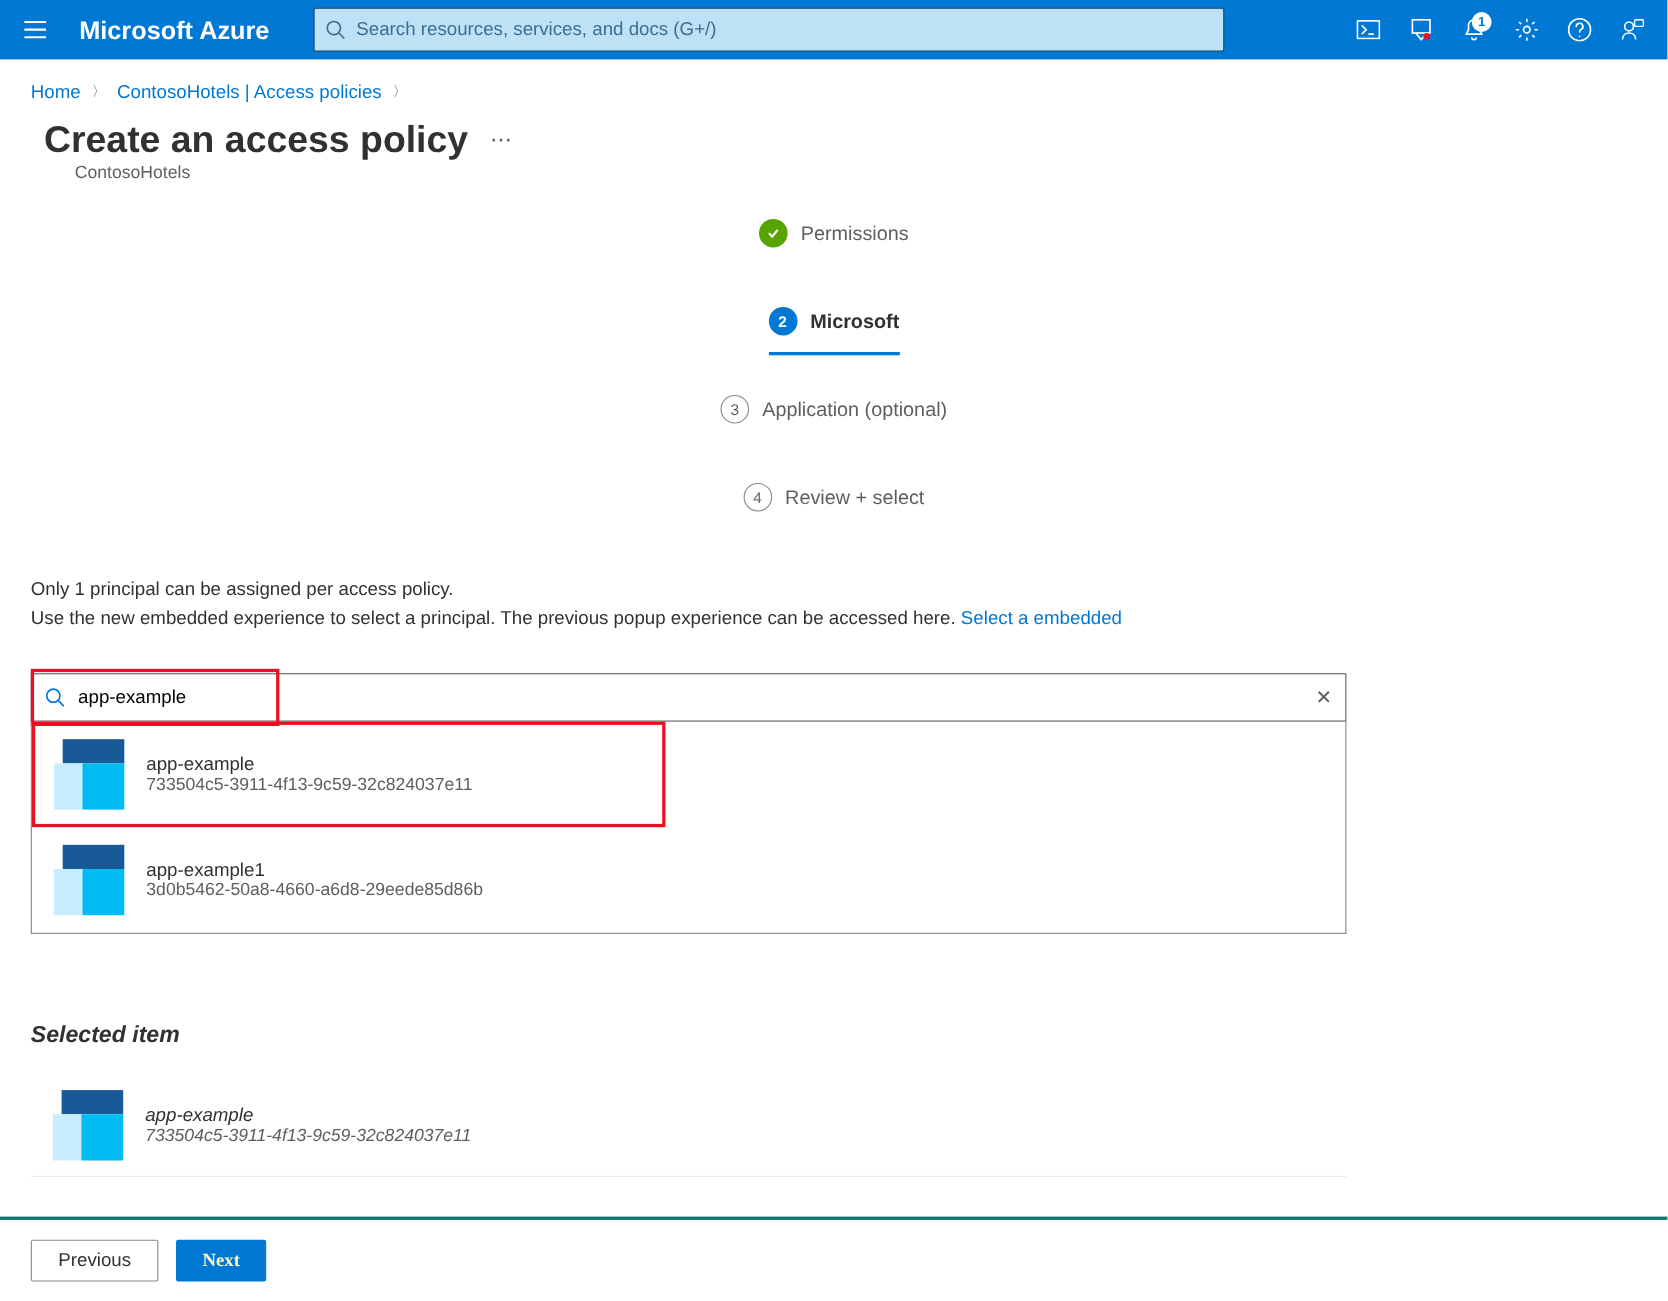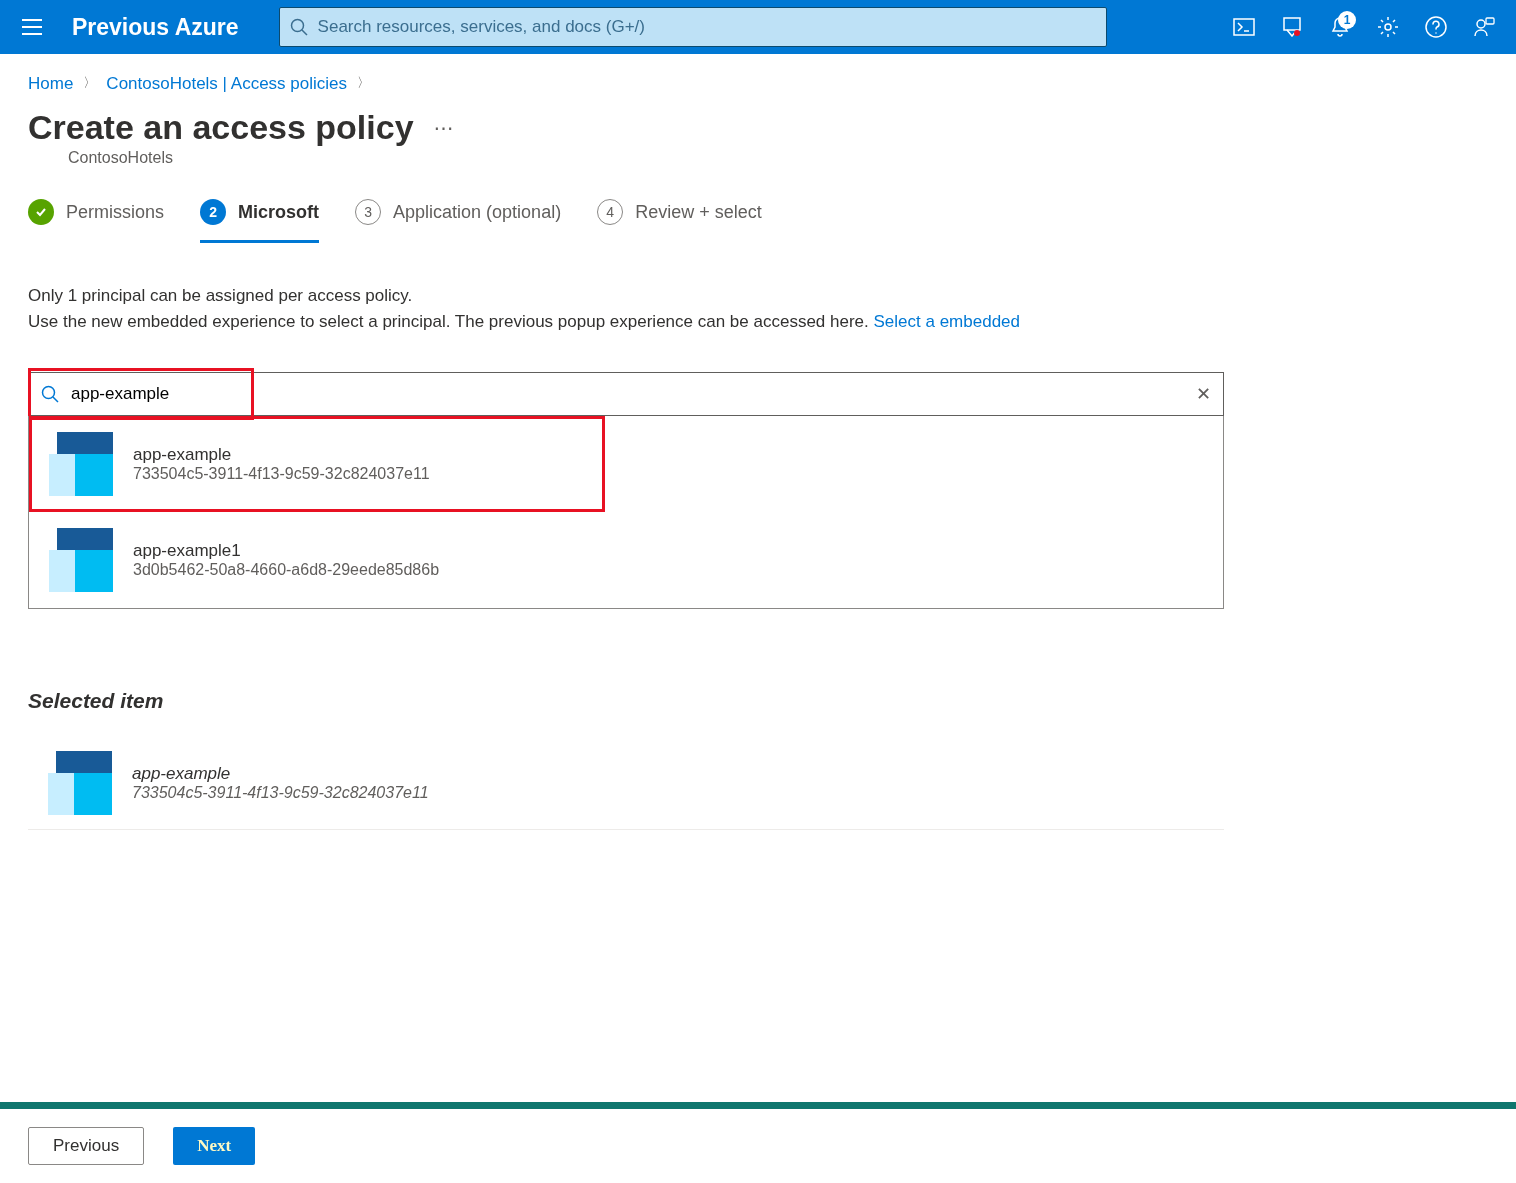--- a/index.html
+++ b/index.html
@@ -14,26 +14,26 @@
   .search-wrap input::placeholder { color:#3b6e8f; }
   .topbar-spacer { flex:1; }
   .topbar-icons { display:flex; align-items:center; gap: 8px; }
   .tb-icon { width:40px; height:40px; display:flex; align-items:center; justify-content:center; cursor:pointer; position:relative; }
   .badge { position:absolute; top:4px; right:4px; background:#fff; color:#0078d4; border-radius:50%; width:18px; height:18px; font-size:12px; font-weight:600; display:flex; align-items:center; justify-content:center; }
   
   .breadcrumb { display:flex; align-items:flex-start; gap: 10px; padding: 20px 28px 6px; font-size:17px; color:#605e5c; }
   .breadcrumb a { color:#0078d4; text-decoration:none; }
   .breadcrumb .chev { color:#605e5c; font-size:13px; }
   
-  .title-row { display:flex; align-items:center; gap:20px; padding: 8px 28px 0; }
+  .title-row { display:flex; align-items:center; gap:20px; padding: 8px 40px 0; }
   .page-title { font-size:34px; font-weight:600; color:#323130; }
   .more-dots { color:#605e5c; font-size:20px; letter-spacing:2px; cursor:pointer; }
   .subtitle { padding: 2px 28px 0; font-size:16px; color:#605e5c;margin-left:40px; }
   
-  .steps { display:flex; align-items:center; gap:36px; padding: 32px 28px 0; border-bottom: none; }
+  .steps { display:flex; align-items:center; gap:36px; padding: 32px 28px 0; border-bottom: none; flex-direction: column; }
   .step { display:flex; align-items:center; gap:12px; padding-bottom: 18px; cursor:pointer; font-size:18px; color:#605e5c; }
   .step.active { color:#323130; font-weight:600; border-bottom: 3px solid #0078d4; padding-bottom:15px; }
   .step-badge { width:26px; height:26px; border-radius:50%; display:flex; align-items:center; justify-content:center; font-size:14px; }
   .step-badge.done { background:#57a300; }
   .step-badge.current { background:#0078d4; color:#fff; font-weight:600; }
   .step-badge.pending { border:1px solid #8a8886; color:#605e5c; }
   
   .body-area { padding: 40px 28px 0; }
   .info-line { font-size:17px; color:#323130; line-height:1.55; }
   .info-link { color:#0078d4; text-decoration:none; cursor:pointer; }
@@ -54,36 +54,36 @@
   .app-icon2 .left { position:absolute; bottom:0; left:0; width:26px; height:42px; background:#c7eeff; }
   .app-icon2 .right { position:absolute; bottom:0; left:26px; width:38px; height:42px; background:#00bcf2; }
   .result-text .name { font-size:17px; color:#323130; }
   .result-text .guid { font-size:16px; color:#605e5c; }
   
   .selected-section { padding: 80px 28px 0; font-style: italic; }
   .selected-title { font-size:21px; font-weight:600; margin-bottom: 24px; }
   .selected-list { width:1196px; }
   .selected-item { display:flex; align-items:center; gap:20px; padding: 14px 20px; border-bottom:1px solid #edebe9; }
   
-  .footer { position:absolute; left:0; bottom:0; width:100%; border-top:7px solid #0f766e; padding: 18px 28px; display:flex; gap:29px; background:#fff; }
+  .footer { position:absolute; left:0; bottom:0; width:100%; border-top:3px solid #0f766e; padding: 18px 28px; display:flex; gap:16px; background:#fff; }
   .btn { height:38px; padding:0 24px; font-size:17px; border-radius:2px; cursor:pointer; display:flex; align-items:center; justify-content:center; }
   .btn-secondary { background:#fff; border:1px solid #8a8886; color:#323130; }
   .btn-primary { background:#0078d4; border:none; color:#fef9c3; font-weight:600;font-family:Liberation Serif, serif; }
   svg { display:block; }
 </style>
 </head>
 <body>
 
 <div class="topbar">
   <div class="hamburger-btn">
     <svg width="20" height="16" viewBox="0 0 20 16">
         <path d="M0 1h20M0 8h20M0 15h20" stroke="#fff" stroke-width="2"></path>
       </svg>
   </div>
-  <div class="brand">Previous Azure</div>
+  <div class="brand">Microsoft Azure</div>
   <div class="search-wrap">
     <svg width="18" height="18" viewBox="0 0 18 18">
         <circle cx="7.5" cy="7.5" r="6" stroke="#3b6e8f" stroke-width="1.5" fill="none"></circle>
         <line x1="12" y1="12" x2="17" y2="17" stroke="#3b6e8f" stroke-width="1.5"></line>
       </svg>
     <input type="text" placeholder="Search resources, services, and docs (G+/)" style="">
   </div>
   <div class="topbar-spacer"></div>
   <div class="topbar-icons">
     <div class="tb-icon">

